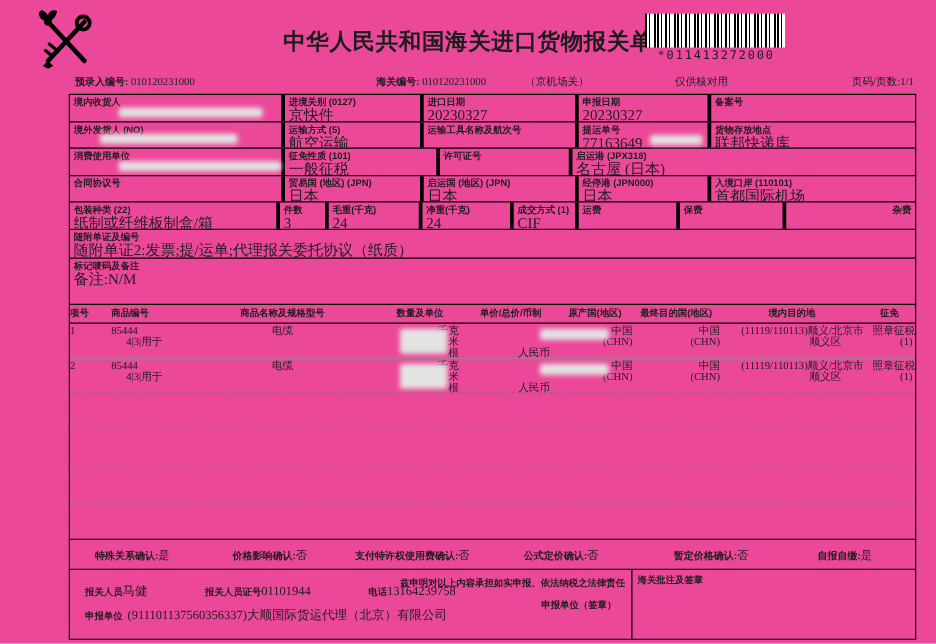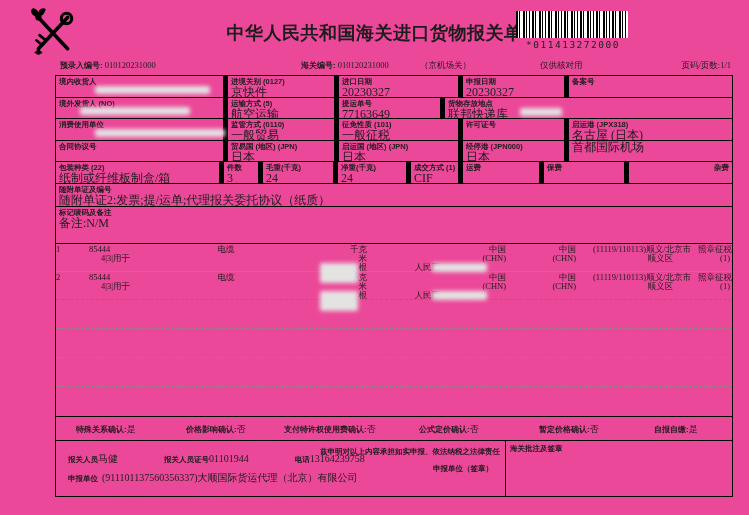--- a/index.html
+++ b/index.html
@@ -20,21 +20,21 @@
                   font-family:"DejaVu Sans Mono", monospace; font-size:9.5px; letter-spacing:1.5px; }
 
   
   .meta { position:absolute; top:60px; left:0; width:100%; height:13px; font-size:8.5px; }
   .meta .m { position:absolute; white-space:nowrap; }
   .mlbl { font-family:"Liberation Sans", sans-serif; font-weight:bold; font-size:8px; }
 
   
   .sheet { position:absolute; left:55px; top:75px; width:678px; border:1.5px solid #000; background:transparent; }
   .row { display:flex; border-bottom:1px solid #000; }
-  .cell { border-right:5px solid #000000; padding:1px 3px; overflow:hidden; }
+  .cell { border-right:3px solid #000000; padding:1px 3px; overflow:hidden; }
   .cell:last-child { border-right:none; }
   .lbl { font-family:"Liberation Sans", sans-serif; font-weight:bold; font-size:7.5px; line-height:10px; white-space:nowrap; }
   .val { font-size:12px; line-height:10px; white-space:nowrap; }
   .h21 { height:21.5px; }
   .g1 { width:172px; } .g2 { width:111px; } .g3 { width:124px; } .g4 { width:106px; } .g5 { width:163px; }
   .w1 { width:168px; } .w2 { width:39px; } .w3 { width:75px; } .w4 { width:73px; }
   .w5 { width:52px; } .w6 { width:81px; } .w7 { width:85px; } .w8 { width:103px;text-align:right; }
   .docs-row { height:23px; padding:1px 3px; border-bottom:1px solid #000; }
   .marks-row { height:37px; padding:1px 3px; border-bottom:1px solid #000; }
 
@@ -133,39 +133,39 @@
 
     <div class="row h21">
       <div class="cell g1">
           <div class="lbl">境外发货人 (NO)</div>
           <div class="val"></div>
         </div>
       <div class="cell g2">
           <div class="lbl">运输方式 (5)</div>
           <div class="val">航空运输</div>
         </div>
+      <div class="cell g3">
+          <div class="lbl">运输工具名称及航次号</div>
+          <div class="val"></div>
+        </div>
       <div class="cell g4">
           <div class="lbl">提运单号</div>
           <div class="val">77163649</div>
         </div>
       <div class="cell g5">
           <div class="lbl">货物存放地点</div>
           <div class="val">联邦快递库</div>
         </div>
     </div>
 
     <div class="row h21">
       <div class="cell g1">
           <div class="lbl">消费使用单位</div>
           <div class="val"></div>
         </div>
-      <div class="cell g2">
-          <div class="lbl">监管方式 (0110)</div>
-          <div class="val">一般贸易</div>
-        </div>
       <div class="cell g3">
           <div class="lbl">征免性质 (101)</div>
           <div class="val">一般征税</div>
         </div>
       <div class="cell g4">
           <div class="lbl">许可证号</div>
           <div class="val"></div>
         </div>
       <div class="cell g5">
           <div class="lbl">启运港 (JPX318)</div>
@@ -184,20 +184,21 @@
         </div>
       <div class="cell g3">
           <div class="lbl">启运国 (地区) (JPN)</div>
           <div class="val">日本</div>
         </div>
       <div class="cell g4">
           <div class="lbl">经停港 (JPN000)</div>
           <div class="val">日本</div>
         </div>
       <div class="cell g5">
+          <div class="lbl">入境口岸 (110101)</div>
           <div class="val">首都国际机场</div>
         </div>
     </div>
 
     <div class="row" style="height:22px">
       <div class="cell w1">
           <div class="lbl">包装种类 (22)</div>
           <div class="val">纸制或纤维板制盒/箱</div>
         </div>
       <div class="cell w2">
@@ -233,20 +234,31 @@
     <div class="docs-row">
       <div class="lbl">随附单证及编号</div>
       <div class="val">随附单证2:发票;提/运单;代理报关委托协议（纸质）</div>
     </div>
 
     <div class="marks-row">
       <div class="lbl">标记唛码及备注</div>
       <div class="val">备注:N/M</div>
     </div>
 
+    <div class="items-head">
+      <div class="hc">项号</div>
+      <div class="hc pl8">商品编号</div>
+      <div class="hc tc">商品名称及规格型号</div>
+      <div class="hc tc">数量及单位</div>
+      <div class="hc tc">单价/总价/币制</div>
+      <div class="hc tc">原产国(地区)</div>
+      <div class="hc tc">最终目的国(地区)</div>
+      <div class="hc tc">境内目的地</div>
+      <div class="hc tc">征免</div>
+    </div>
 
     <div class="item-row sep-solid">
       <div>
           <div class="line">1</div>
         </div>
       <div>
           <div class="line pl8">85444</div>
           <div class="line pl20">4|3|用于</div>
         </div>
       <div class="tc">

